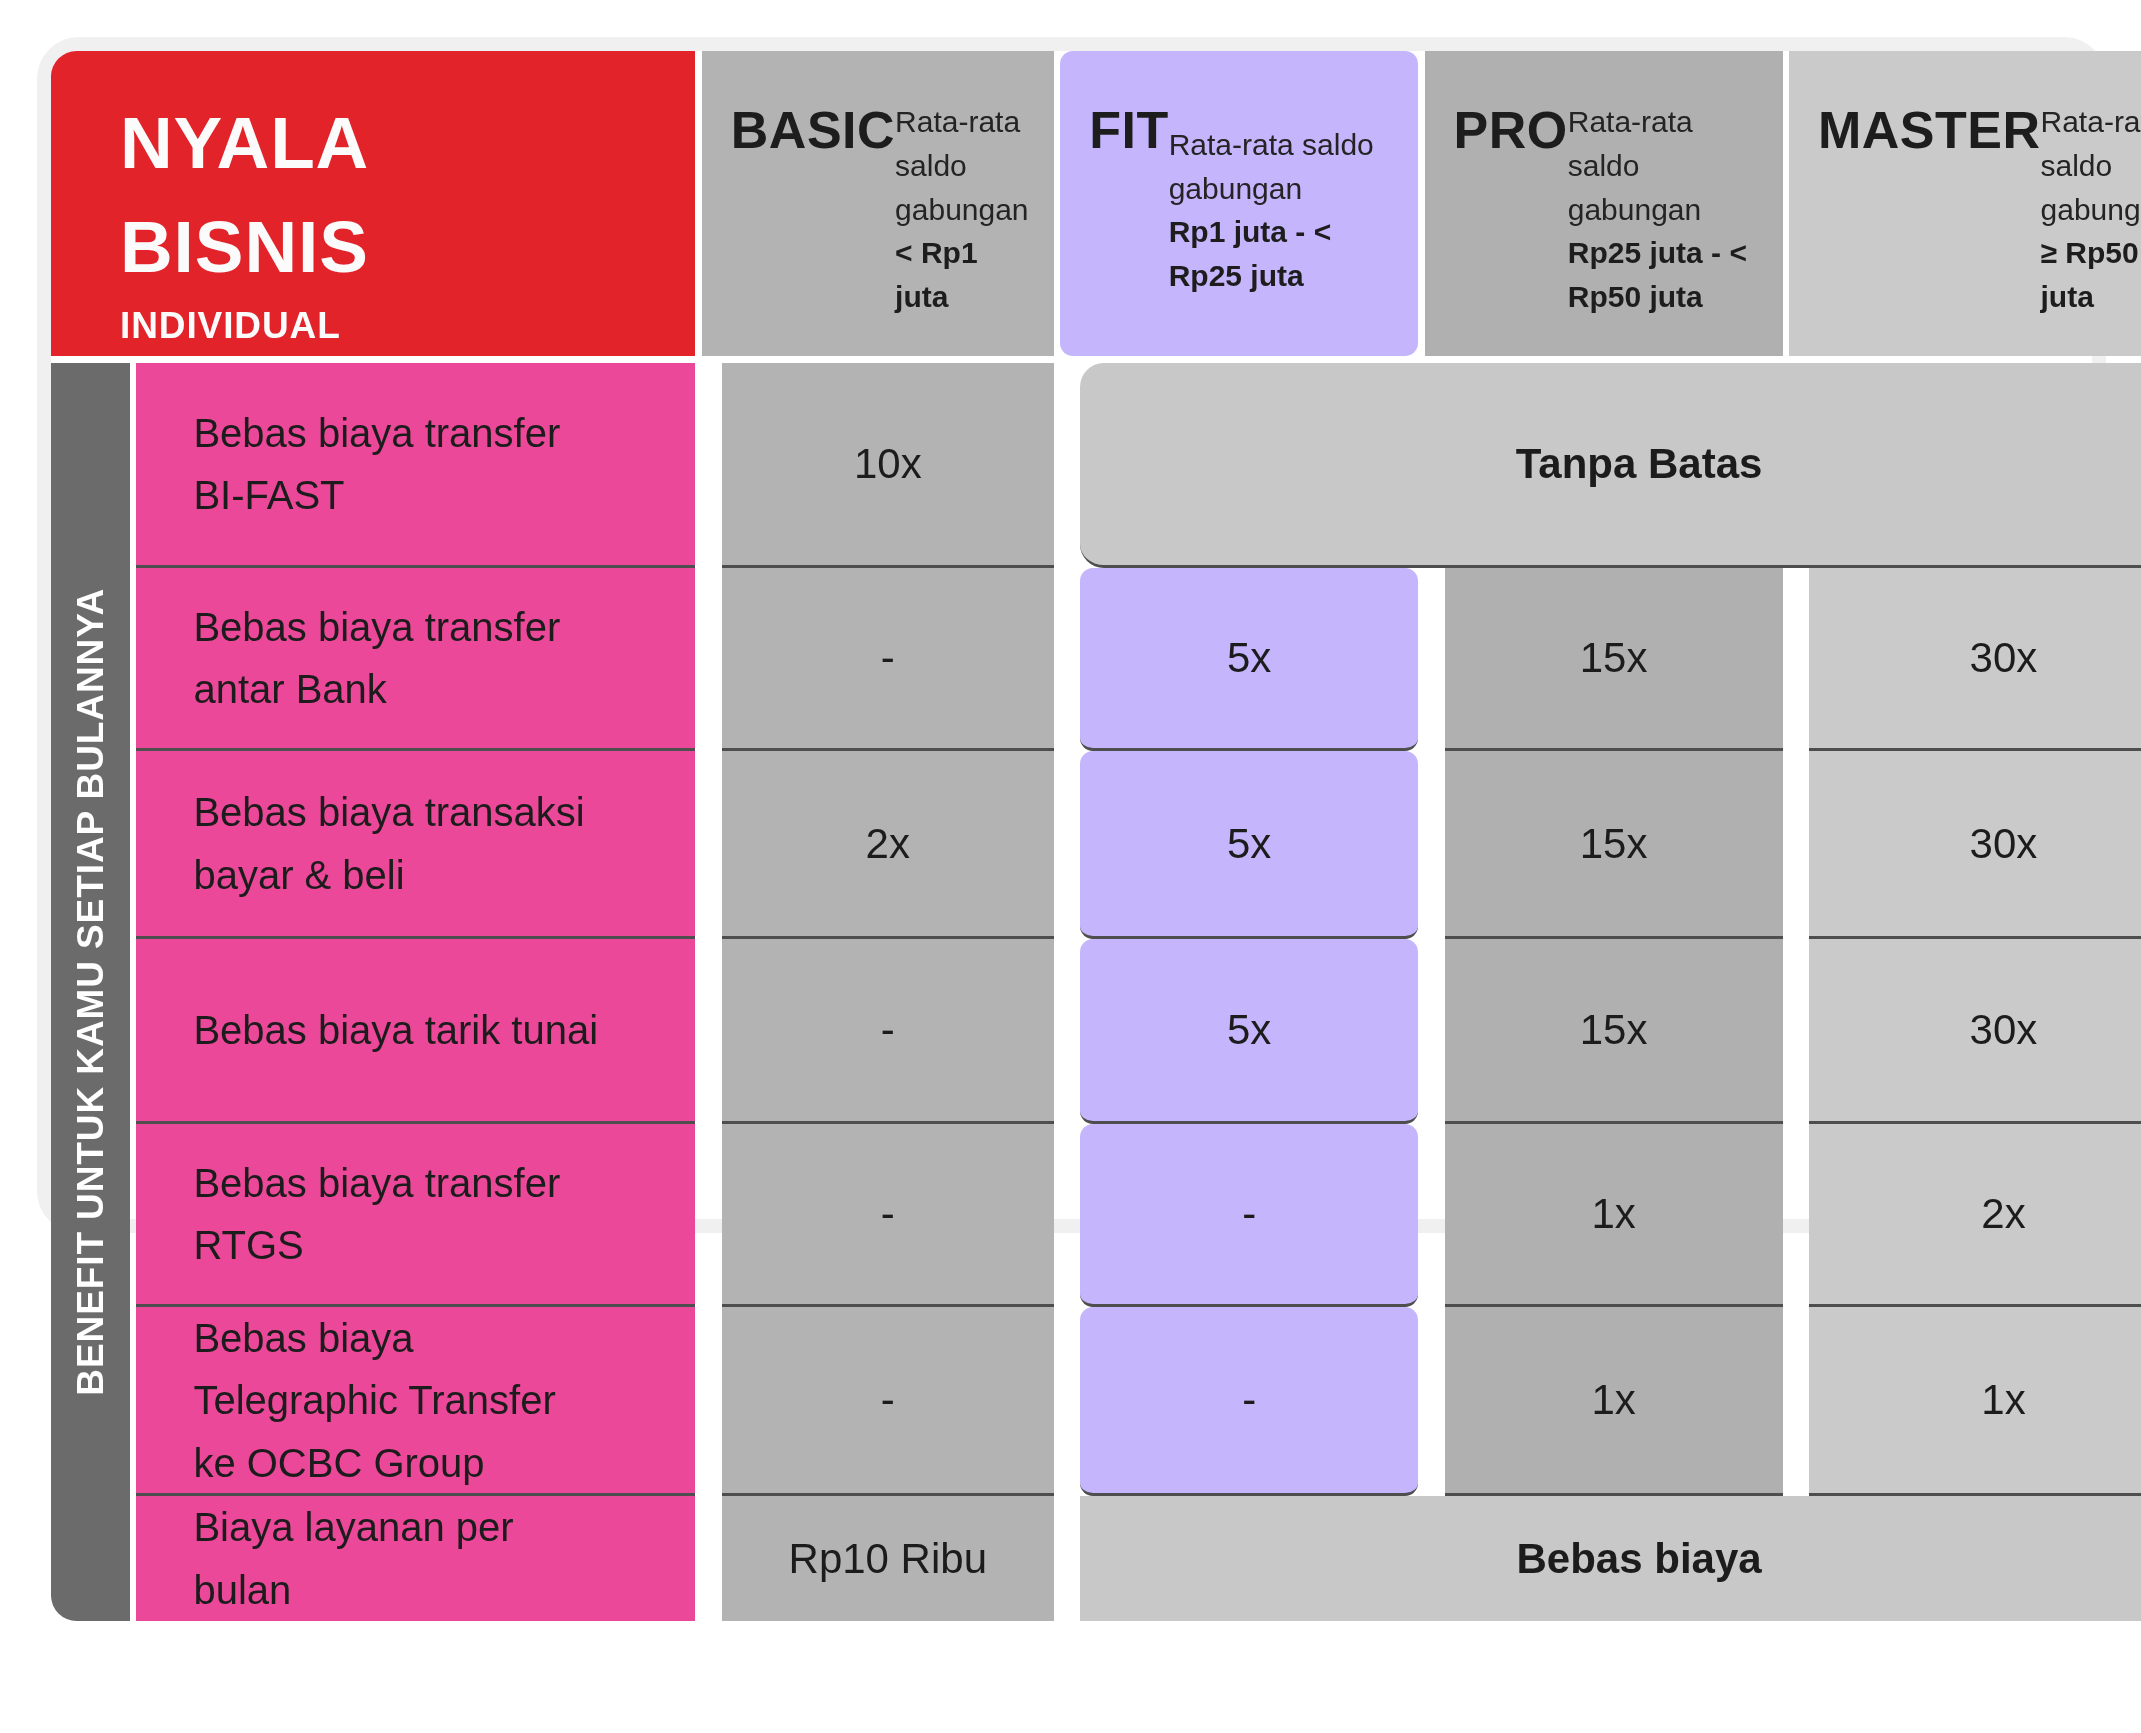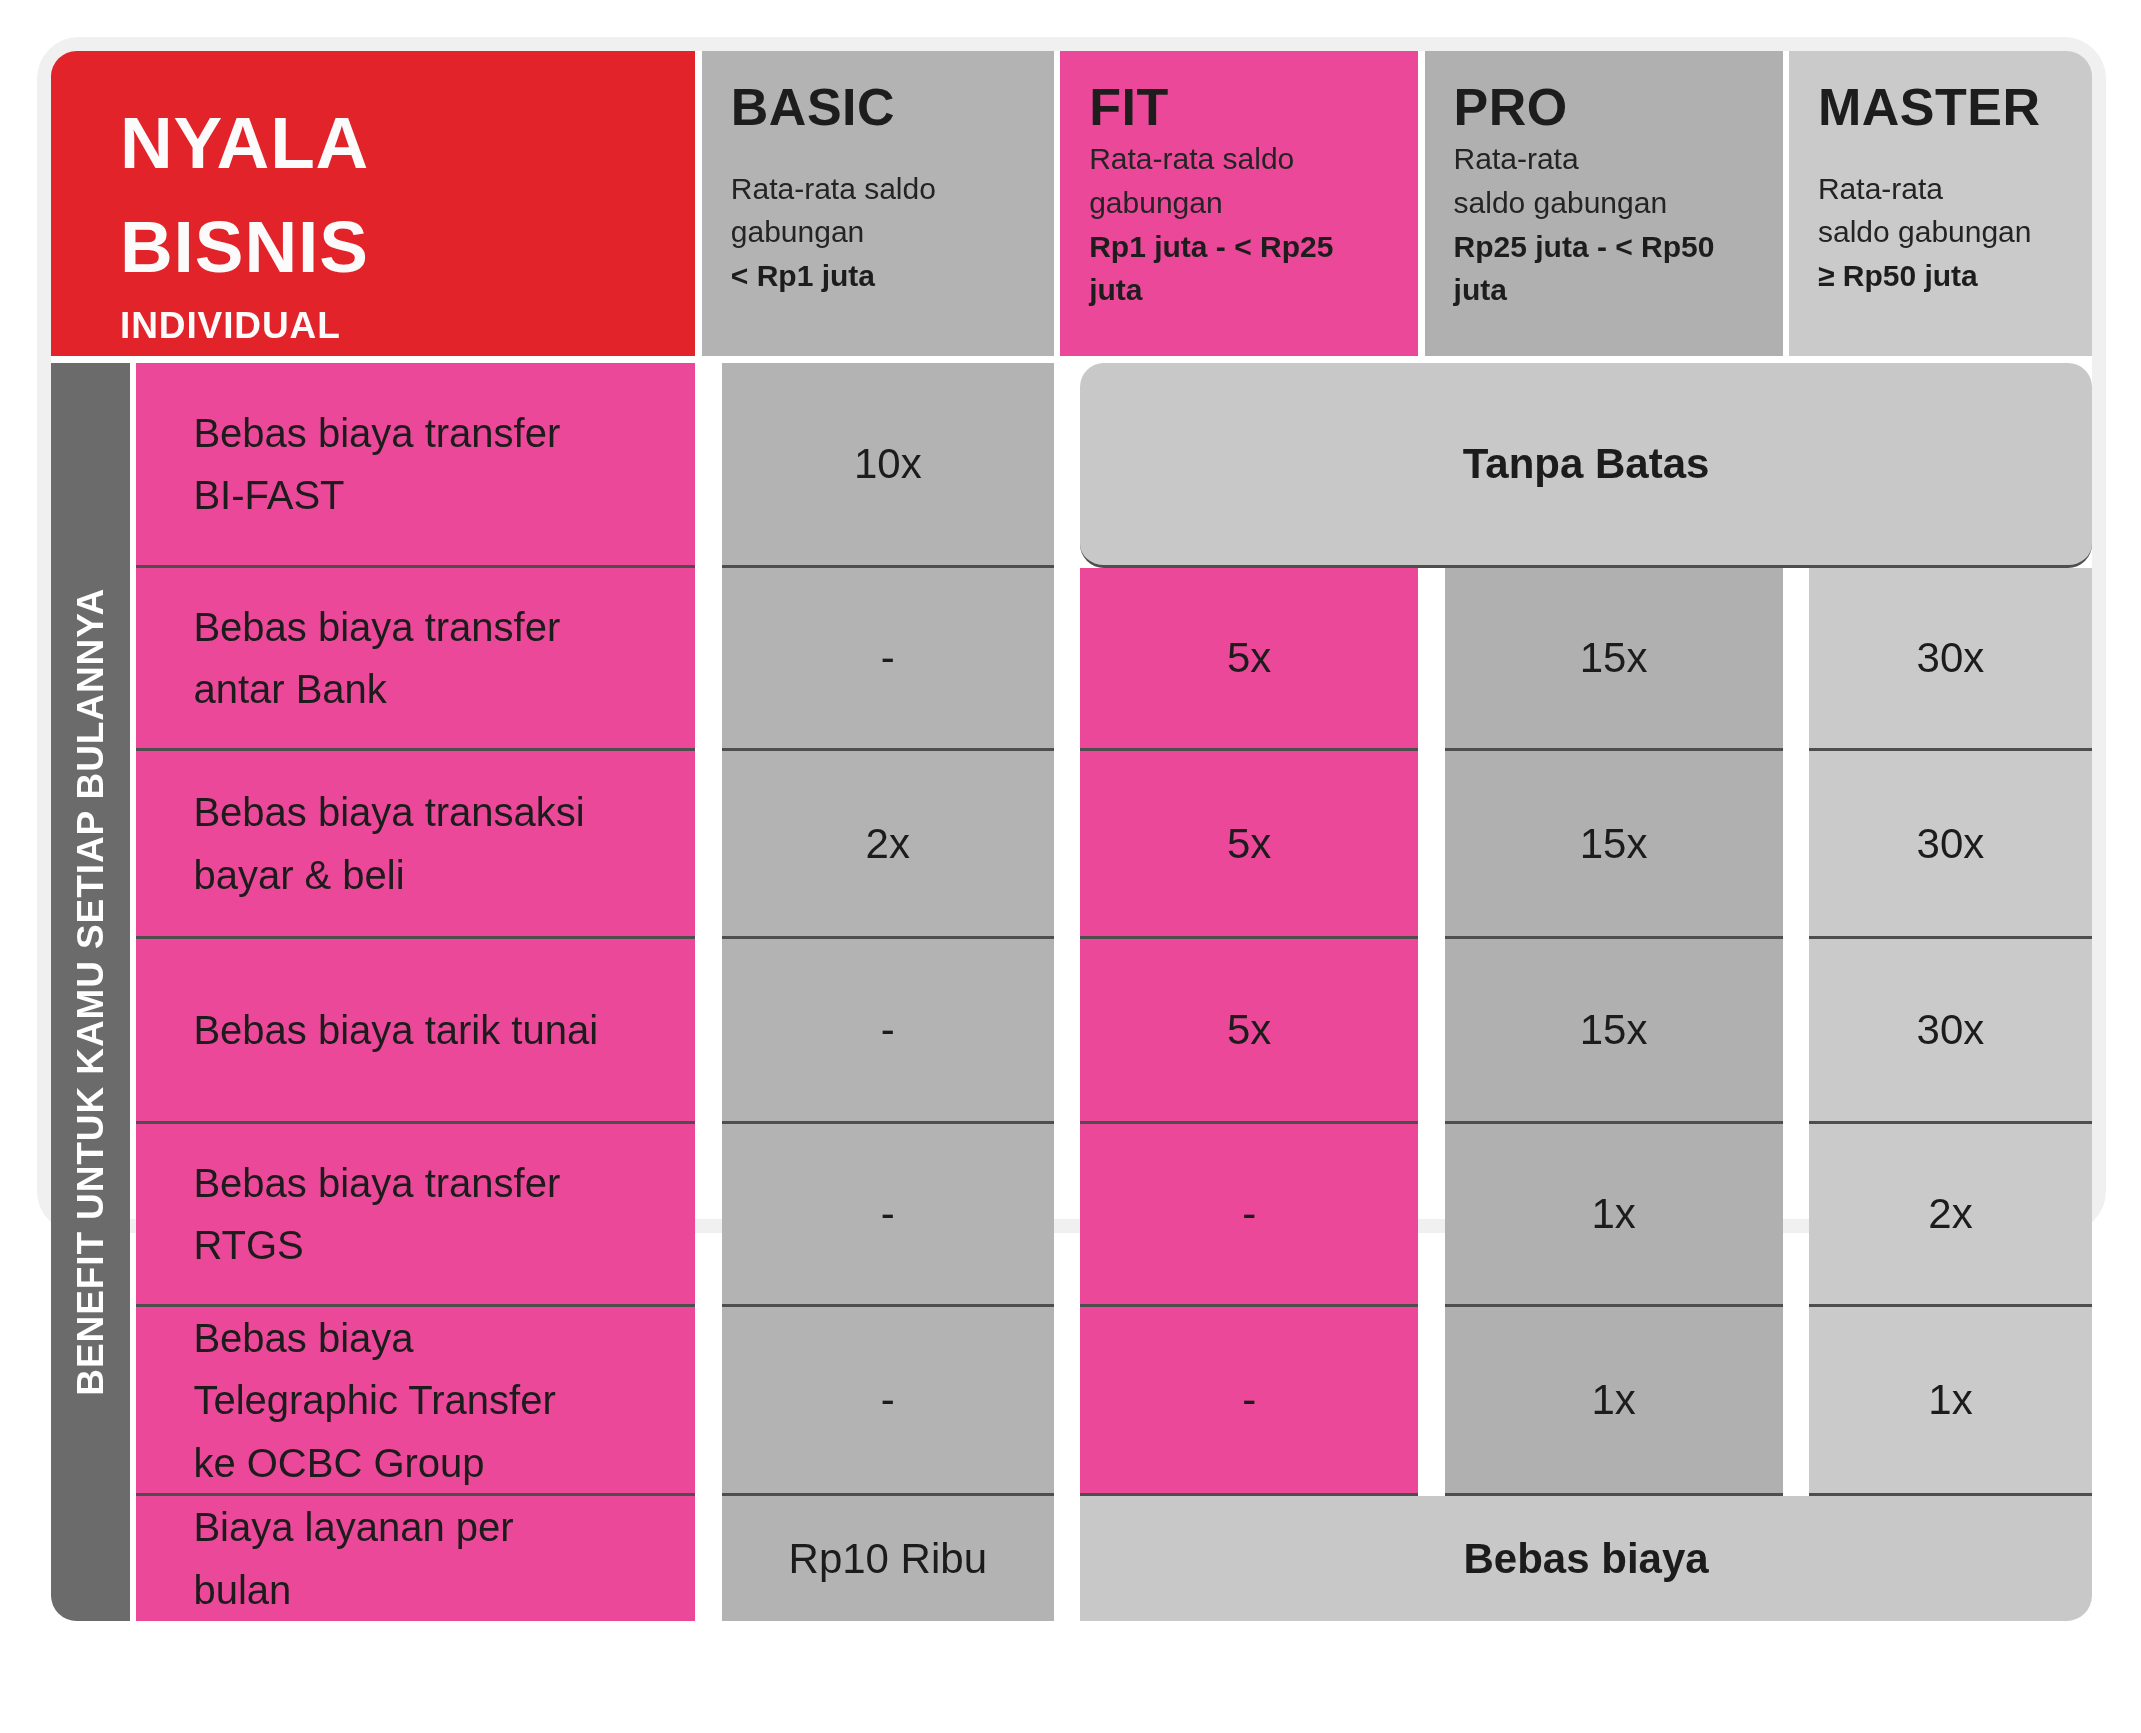--- a/index.html
+++ b/index.html
@@ -15,28 +15,28 @@
     column-gap:6.4px;row-gap:0;
   }
   
   .red-block{
     grid-column:1/3;grid-row:1;background:#e2232a;border-radius:25.6px 0 0 0;
     padding:40px 0 0 69px;box-sizing:border-box;color:#fbfbfb;
   }
   .brand-title{font-size:73px;font-weight:700;line-height:1.42;letter-spacing:0.9px;}
   .brand-sub{font-size:37px;font-weight:700;letter-spacing:0.9px;margin-top:7px;}
   .tier-head{
-    grid-row:1;display:flex;flex-direction:column;box-sizing:border-box;
-    padding:26px 24px 58px 29px;
+    grid-row:1;display:flex;box-sizing:border-box;
+    padding:49px 24px 58px 29px;
   }
   .tier-name{font-size:52px;font-weight:700;letter-spacing:0.5px;color:#1d1d1d;}
   .tier-desc{margin-top:auto;font-size:30px;line-height:1.46;color:#242424;}
   .tier-range{font-size:30px;line-height:1.46;font-weight:700;color:#1d1d1d;}
   .col-basic{background:#b4b3b3;}
-  .col-fit{background:#ec4899;}
+  .col-fit{background:#c4b5fd;border-radius:13px;}
   .col-pro{background:#b1b0b0;}
   .col-master{background:#cbcaca;border-radius:0 25.6px 0 0;}
   
   .side{
     grid-column:1;grid-row:3/10;background:#6b6b6b;border-radius:0 0 0 25.6px;
     display:flex;align-items:center;justify-content:center;
   }
   .side-text{
     writing-mode:vertical-rl;transform:rotate(180deg);
     color:#ffffff;font-weight:700;font-size:37px;letter-spacing:0.9px;white-space:nowrap;

